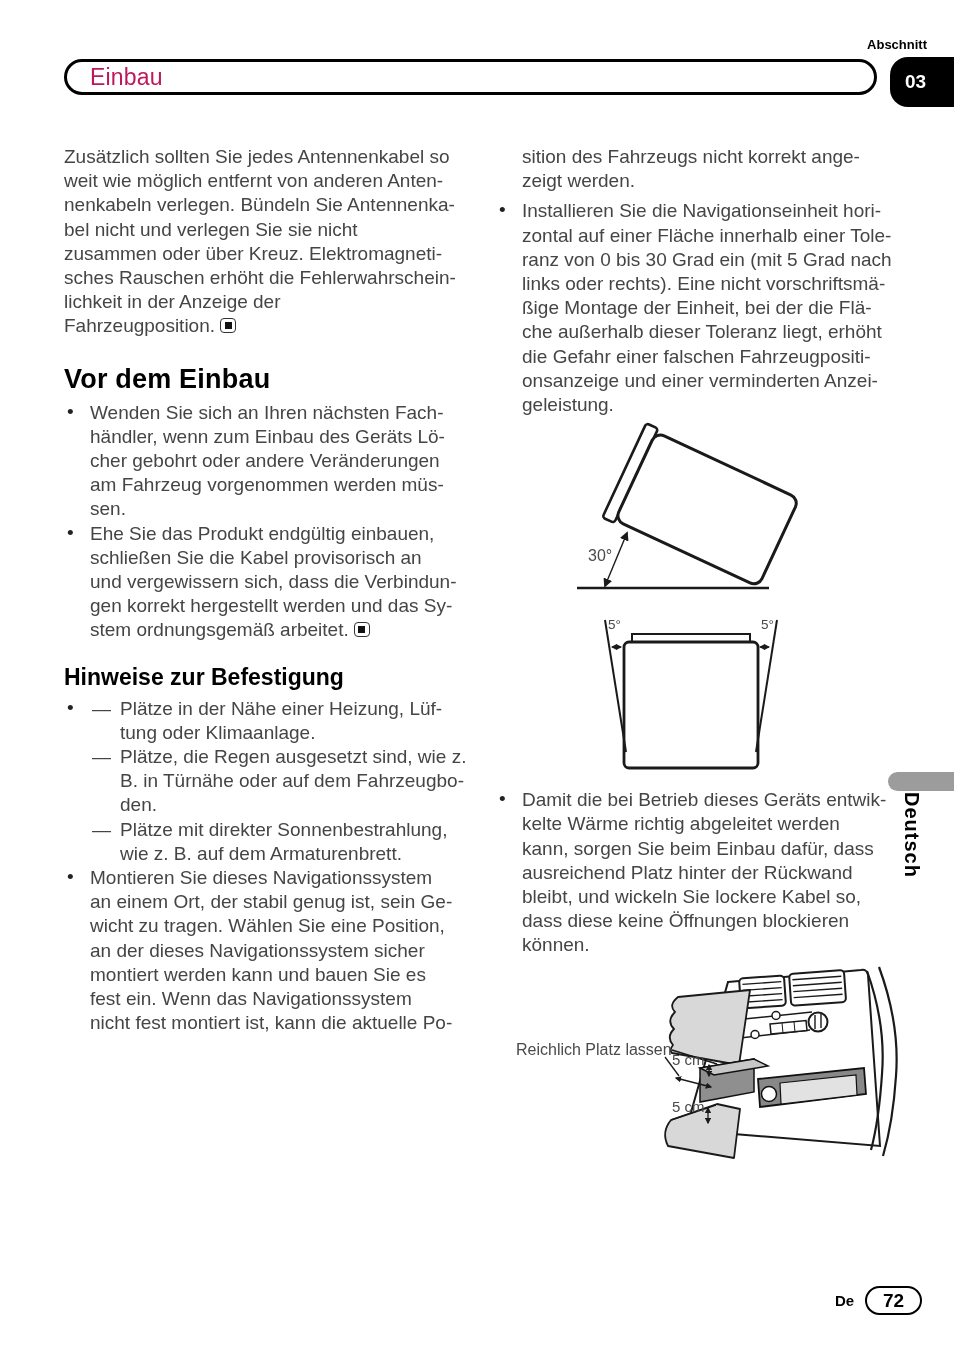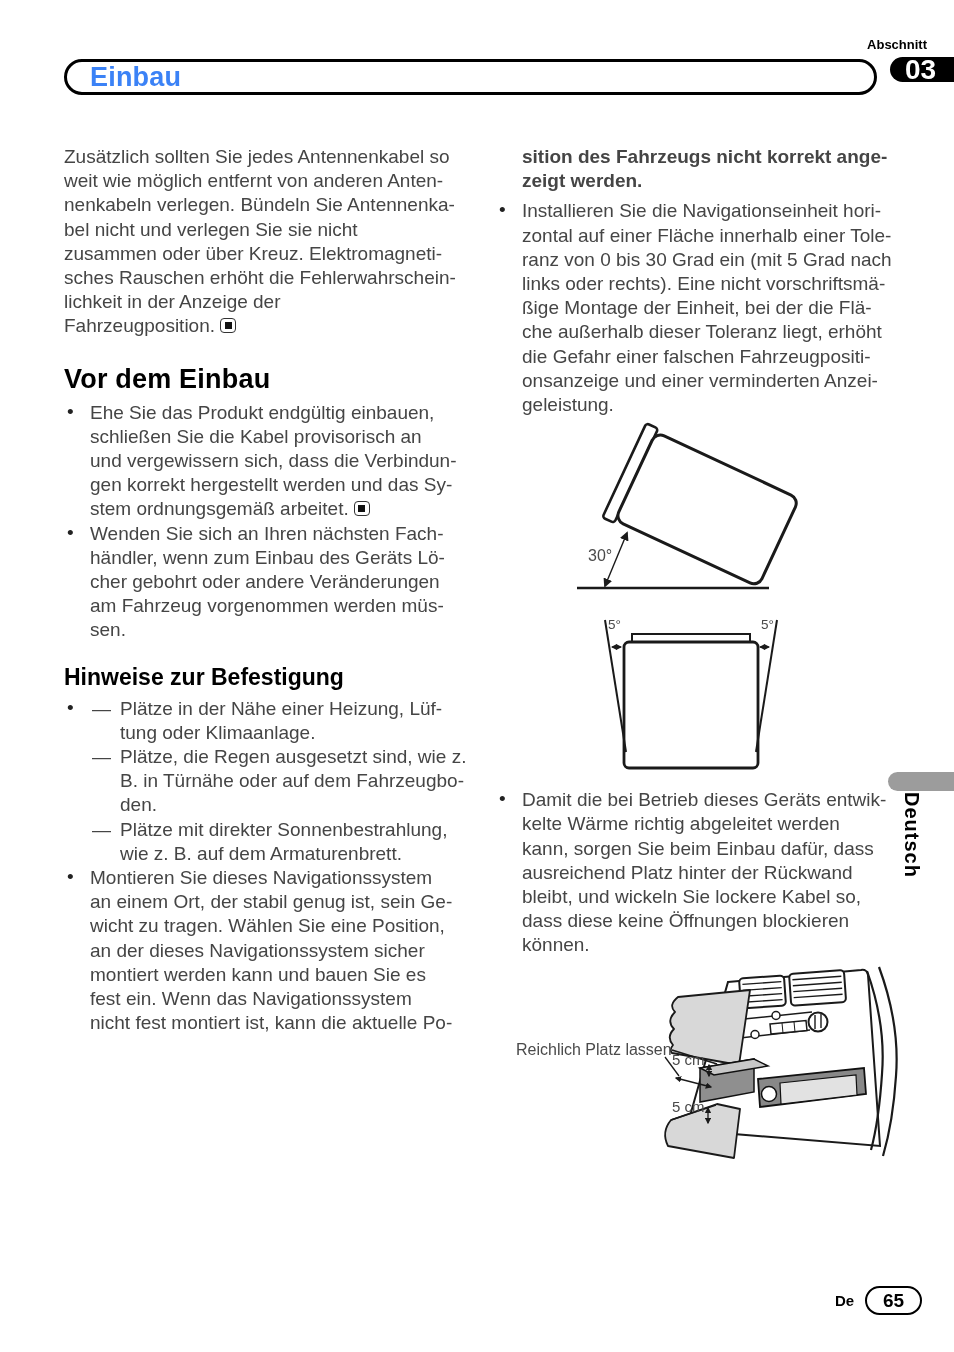--- a/index.html
+++ b/index.html
@@ -11,47 +11,47 @@
   
   .abschnitt {
     position:absolute; top:37px; right:27px;
     font-size:13px; font-weight:bold; color:#000;
   }
   .title-bar {
     position:absolute; left:64px; top:59px; width:813px; height:36px;
     border:3px solid #000; border-radius:18px; box-sizing:border-box;
     display:flex; align-items:center; padding-left:23px; background:#fff;
   }
-  .title-text { font-size:27px; font-weight:bold; color:#3b82f6; letter-spacing:.2px; }
+  .title-text { font-size:23px; font-weight:normal; color:#be185d; letter-spacing:.2px; }
   .badge {
-    position:absolute; left:890px; top:57px; width:64px; height:25px;
+    position:absolute; left:890px; top:57px; width:64px; height:50px;
     background:#000; border-radius:18px 0 0 18px; color:#fff;
     display:flex; align-items:center; padding-left:15px; box-sizing:border-box;
-    font-size:28px; font-weight:bold;
+    font-size:19px; font-weight:bold;
   }
   
   .col { position:absolute; top:145px; }
   .col-left  { left:64px;  width:424px; }
   .col-right { left:496px; width:440px; }
   p, ul, h2, h3 { margin:0; padding:0; }
   .t { white-space:pre-line; }
   .body { font-size:19px; line-height:24.2px; }
   h2 {
     font-size:27px; line-height:31px; color:#000; margin-top:25px;
     white-space:pre-line; letter-spacing:.2px;
   }
   h2.two-line { line-height:36px; margin-top:24px; }
   h3 { font-size:23px; line-height:28px; color:#000; margin-top:20px; }
   .bullets { list-style:none; margin-top:6px; font-size:19px; line-height:24.2px; }
   .bullets > li { position:relative; padding-left:26px; }
   .bullets > li::before { content:"\2022"; position:absolute; left:3px; top:-1px; color:#222; }
   .dashes { list-style:none; margin-left:2px; }
   .dashes > li { position:relative; padding-left:28px; }
   .dashes > li::before { content:"\2014"; position:absolute; left:0; top:0; color:#454545; }
-  .cont { padding-left:26px;font-weight:bold; }
+  .cont { padding-left:26px; }
   .endicon {
     display:inline-block; width:14px; height:13px; border:1.6px solid #333;
     border-radius:4px; margin-left:5px; position:relative; vertical-align:-1px;
   }
   .endicon::after {
     content:""; position:absolute; left:50%; top:50%;
     width:7px; height:7px; margin:-3.5px 0 0 -3.5px; background:#111;
   }
   
   svg { display:block; }
@@ -96,30 +96,30 @@
 weit wie möglich entfernt von anderen Anten-
 nenkabeln verlegen. Bündeln Sie Antennenka-
 bel nicht und verlegen Sie sie nicht
 zusammen oder über Kreuz. Elektromagneti-
 sches Rauschen erhöht die Fehlerwahrschein-
 lichkeit in der Anzeige der
 Fahrzeugposition.</span><span class="endicon"></span></p>
 
     <h2>Vor dem Einbau</h2>
     <ul class="bullets">
+      <li><span class="t">Wenden Sie sich an Ihren nächsten Fach-
+händler, wenn zum Einbau des Geräts Lö-
+cher gebohrt oder andere Veränderungen
+am Fahrzeug vorgenommen werden müs-
+sen.</span></li>
       <li><span class="t">Ehe Sie das Produkt endgültig einbauen,
 schließen Sie die Kabel provisorisch an
 und vergewissern sich, dass die Verbindun-
 gen korrekt hergestellt werden und das Sy-
 stem ordnungsgemäß arbeitet.</span><span class="endicon"></span></li>
-      <li><span class="t">Wenden Sie sich an Ihren nächsten Fach-
-händler, wenn zum Einbau des Geräts Lö-
-cher gebohrt oder andere Veränderungen
-am Fahrzeug vorgenommen werden müs-
-sen.</span></li>
     </ul>
 
     <h3>Hinweise zur Befestigung</h3>
     <ul class="bullets">
       <li>
         <ul class="dashes">
           <li><span class="t">Plätze in der Nähe einer Heizung, Lüf-
 tung oder Klimaanlage.</span></li>
           <li><span class="t">Plätze, die Regen ausgesetzt sind, wie z.
 B. in Türnähe oder auf dem Fahrzeugbo-
@@ -250,16 +250,16 @@
       <text x="160" y="103" font-size="15">5 cm</text>
       <text x="160" y="150" font-size="15">5 cm</text>
     </svg>
   </div>
 
   <div class="lang-bar"></div>
   <div class="lang-text">Deutsch</div>
 
   <div class="footer-de">De</div>
   <div class="footer-page">
-    <span>65</span>
+    <span>72</span>
   </div>
 
 </div>
 
 </body></html>

